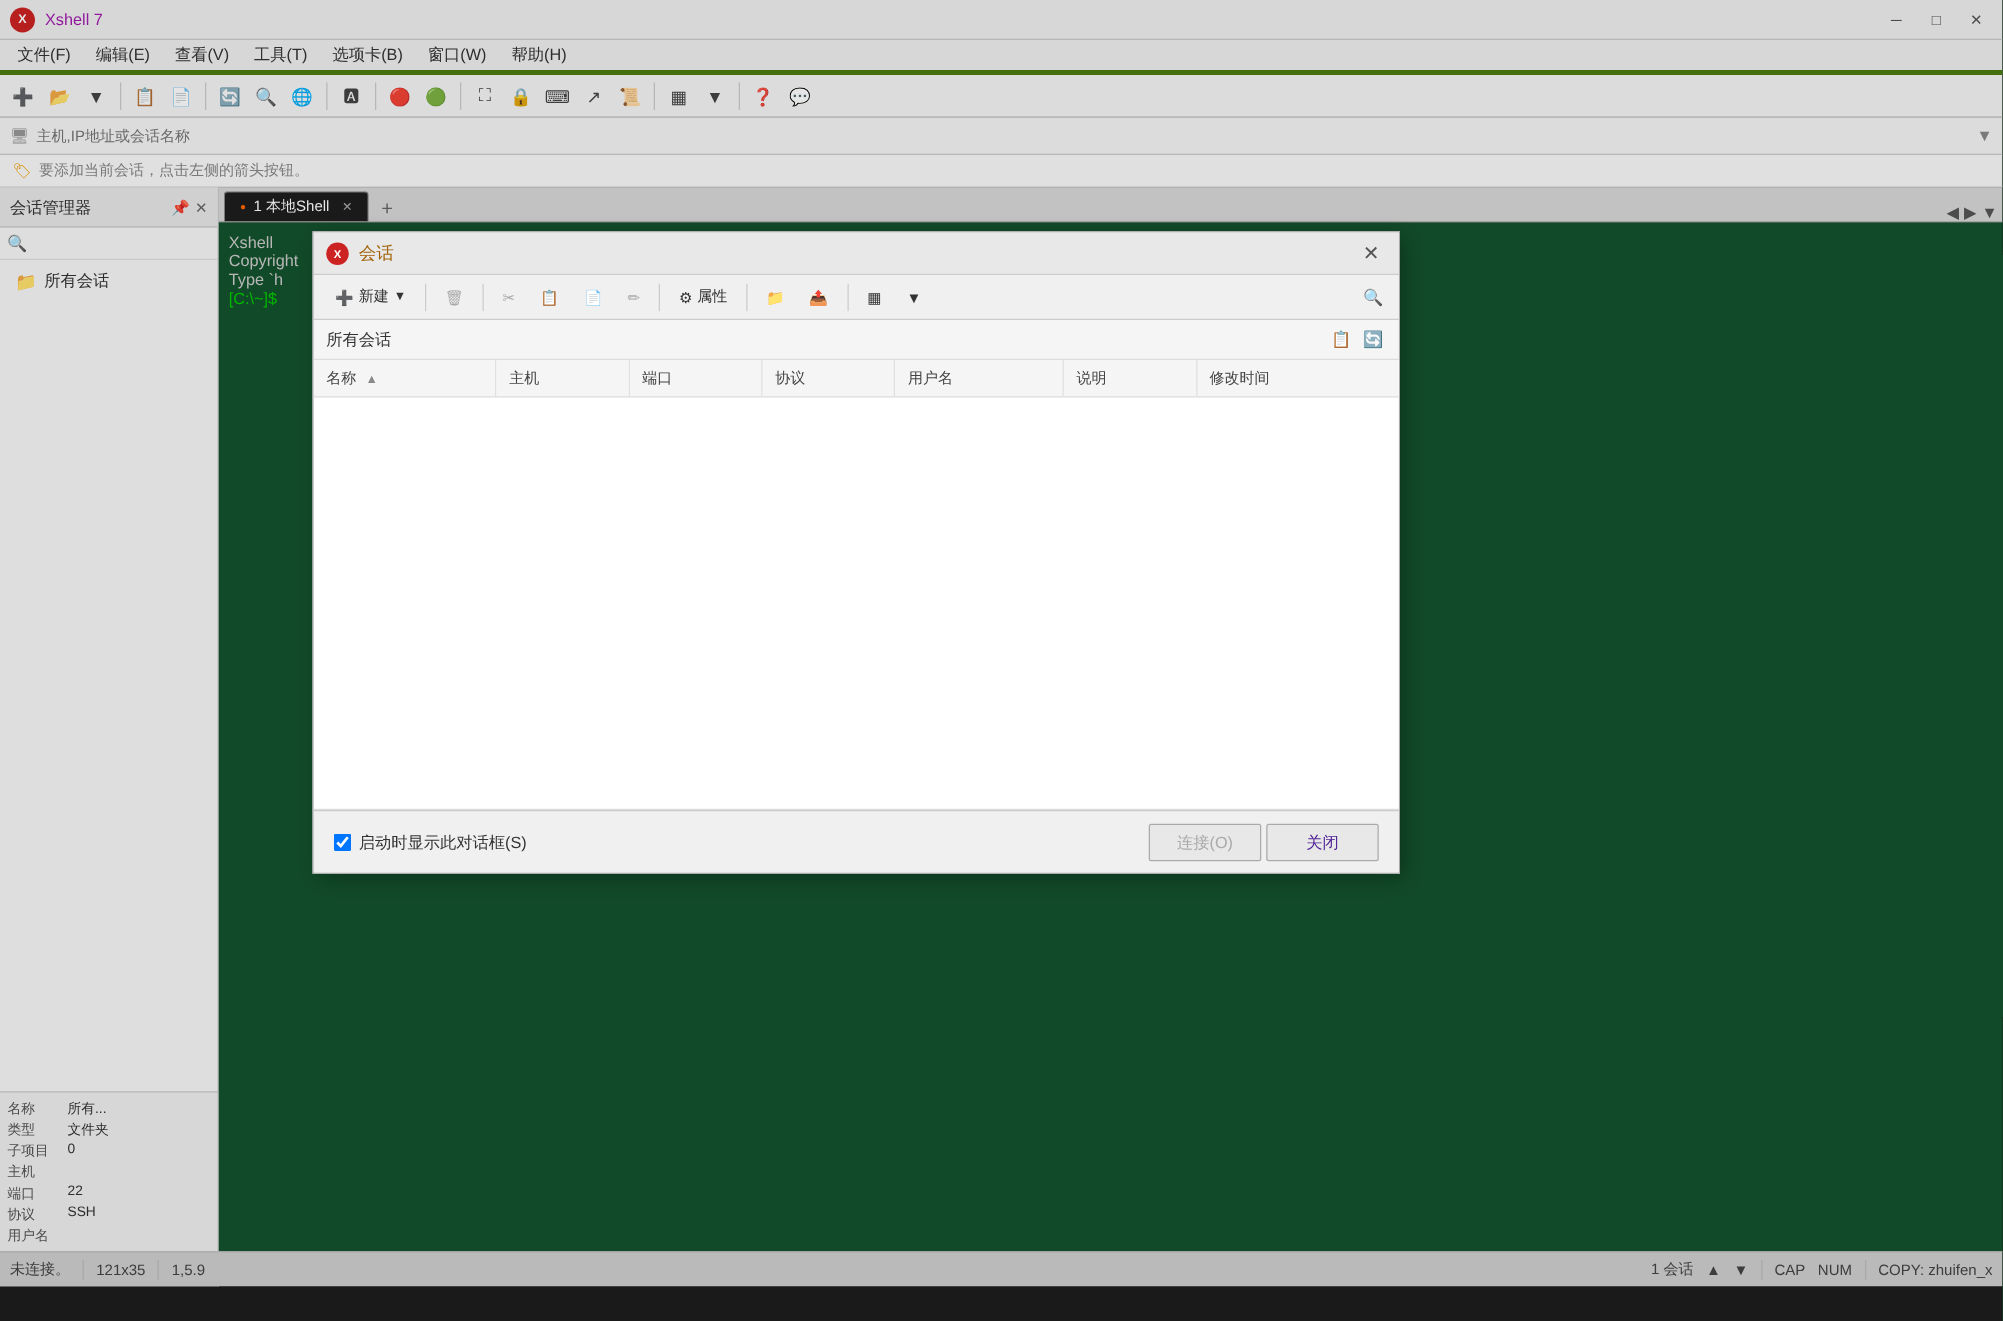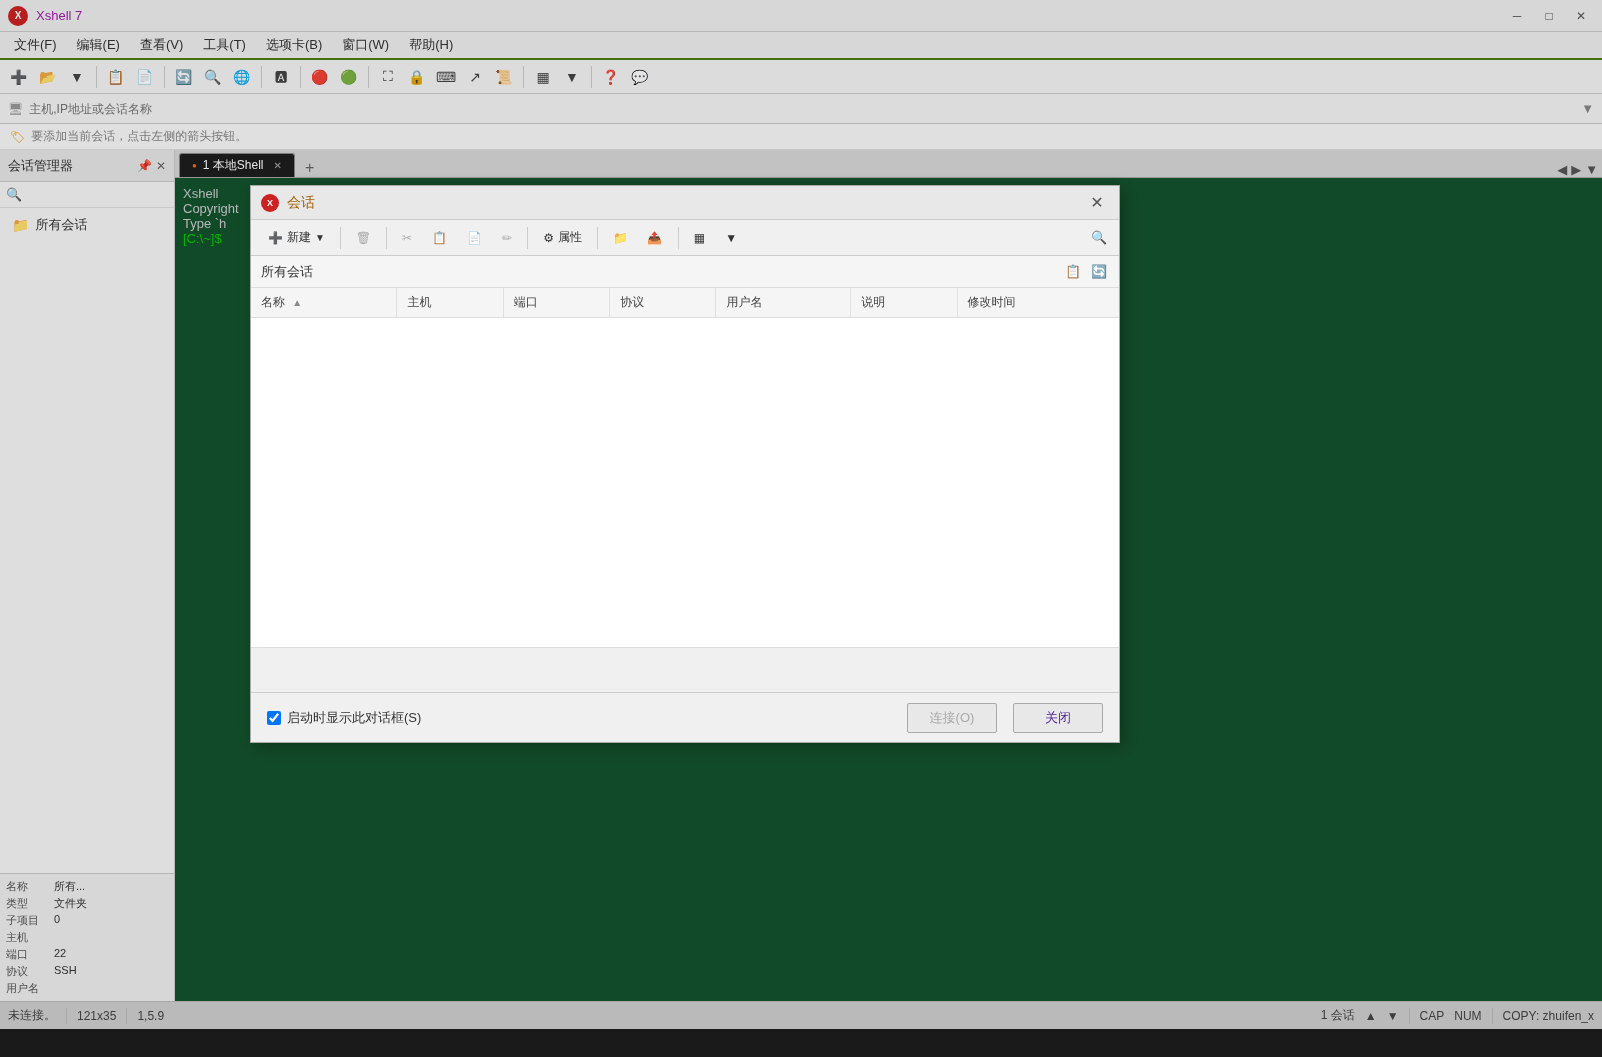--- a/index.html
+++ b/index.html
@@ -51,21 +51,21 @@
       display: flex; align-items: center; justify-content: center;
     }
 
     
     #menu-bar {
       background: #f0f0f0;
       height: 28px;
       display: flex;
       align-items: center;
       padding: 0 4px;
-      border-bottom: 2px solid #4d7c0f;
+      border-bottom: 4px solid #4d7c0f;
     }
     .menu-item {
       padding: 4px 10px;
       cursor: pointer;
       font-size: 13px;
       color: #333;
       border-radius: 2px;
     }
 
     
@@ -413,36 +413,35 @@
 
     
     #dialog-footer {
       height: 50px;
       background: #f0f0f0;
       border-top: 1px solid #ccc;
       display: flex;
       align-items: center;
       padding: 0 16px;
       gap: 12px;
-      margin-top: 44px;
     }
     .dlg-checkbox-label {
       display: flex;
       align-items: center;
       gap: 6px;
       font-size: 13px;
       color: #333;
       cursor: pointer;
     }
     .dlg-checkbox-label input[type=checkbox] {
       width: 14px; height: 14px;
     }
     .dlg-footer-btns {
       margin-left: auto;
-      display: flex; gap: 16px;
+      display: flex; gap: 4px;
     }
     .dlg-btn {
       width: 90px; height: 30px;
       border: 1px solid #aaa;
       background: #e8e8e8;
       cursor: pointer;
       font-size: 13px;
       color: #4c1d95;
       border-radius: 2px;
     }

